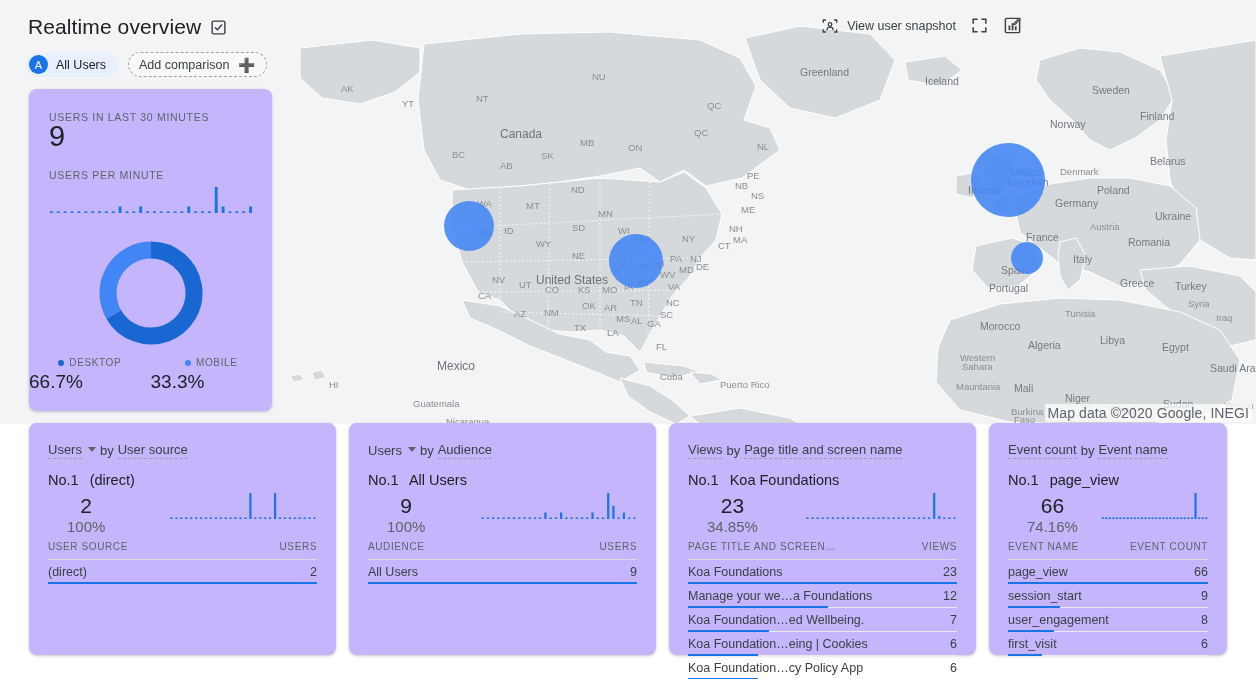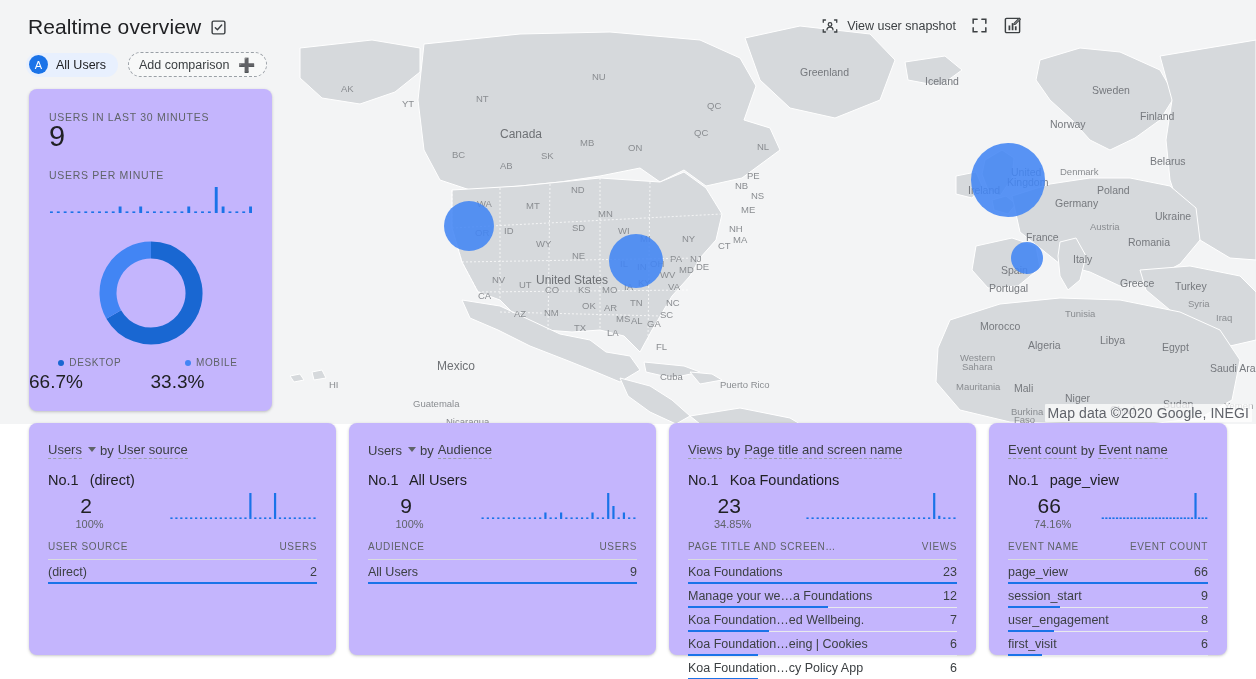--- a/index.html
+++ b/index.html
@@ -120,21 +120,21 @@
     white-space: nowrap;
   }
   .dotted { border-bottom: 1px dashed #9aa0a6; padding-bottom: 1px; cursor: pointer; }
   .caret { width: 0; height: 0; border-left: 4px solid transparent; border-right: 4px solid transparent;
            border-top: 5px solid #5f6368; display: inline-block; margin-left: 2px; margin-bottom: 2px; }
 
   .bc-no1 { position: absolute; left: 19px; top: 49px; font-size: 14.5px; color: #202124; font-weight: 500; }
   .bc-no1 .no1 { margin-right: 7px; }
   .bc-metric { position: absolute; left: 38px; top: 70px; text-align: center; min-width: 38px; }
   .bc-metric-num { font-size: 21px; color: #202124; font-weight: 400; line-height: 26px; }
-  .bc-metric-pct { font-size: 11px; color: #5f6368; margin-top: -1px; margin-left: 7px; }
+  .bc-metric-pct { font-size: 15px; color: #5f6368; margin-top: -1px; }
   .bc-spark { position: absolute; top: 66px; height: 40px; }
 
   .tbl { position: absolute; left: 19px; right: 19px; top: 118px; }
   .tbl-head {
     display: flex; justify-content: space-between; align-items: flex-end;
     font-size: 10px; letter-spacing: 0.6px; color: #5f6368; font-weight: 500;
     padding-bottom: 7px; border-bottom: 1px solid #dadce0;
   }
   .tbl-head .th-r { text-align: right; }
   .row {

